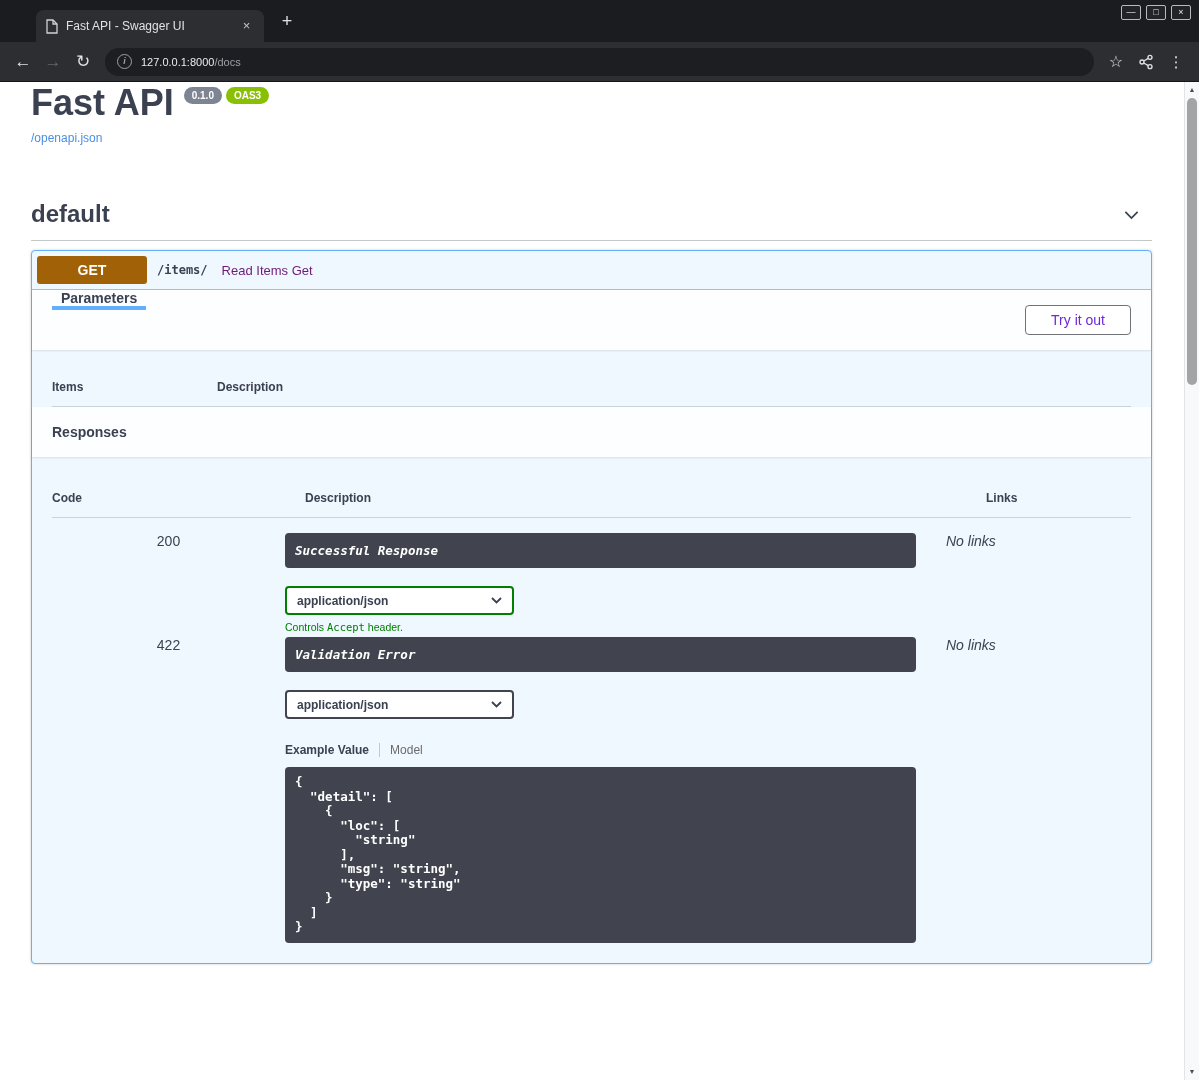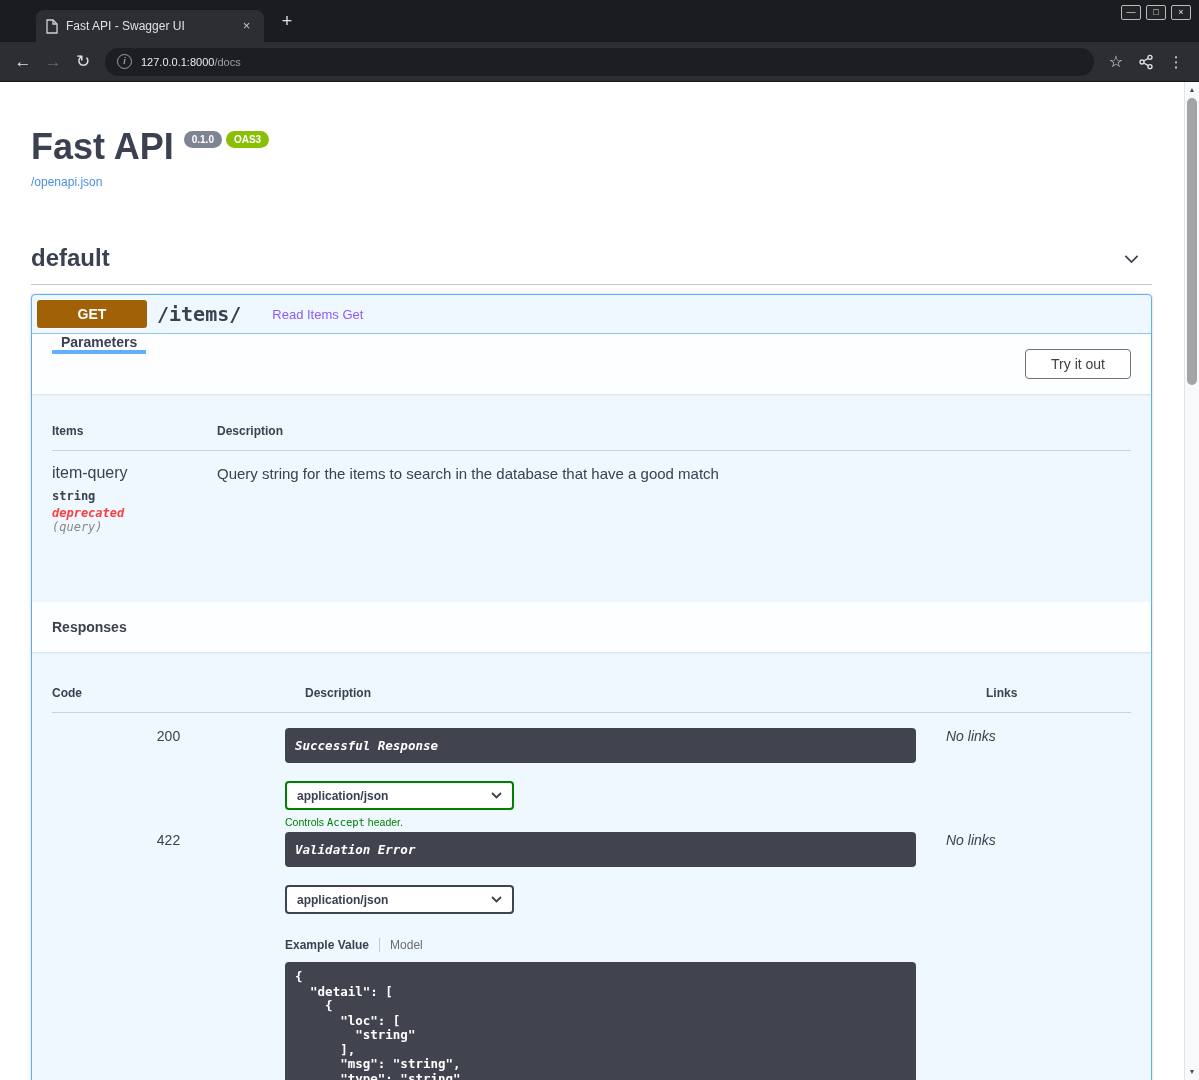--- a/index.html
+++ b/index.html
@@ -36,50 +36,50 @@
   .scrollbar { position:absolute; top:0; right:0; width:15px; height:100%; background:#f8f9fa; border-left:1px solid #e4e4e4; cursor:pointer; }
   .scroll-arrow { position:absolute; left:0; width:14px; height:14px; color:#4d4d4d; font-size:7px;
                   text-align:center; line-height:14px; cursor:pointer; }
   .scroll-up { top:1px; } .scroll-down { bottom:1px; }
   .scroll-thumb { position:absolute; top:16px; left:2px; width:10px; height:287px; background:#a2a4a6; border-radius:5px; cursor:pointer; }
 
   .content { width:1184px; height:100%; overflow:hidden; }
   .swagger { width:1121px; margin-left:31px; color:#3b4151; }
 
   
-  .info { padding-top:44px; }
+  .info { }
   .api-title { font-size:36px; font-weight:700; color:#3b4151; display:flex; align-items:flex-start; line-height:1.15; }
   .badges { display:flex; gap:4px; margin-left:10px; margin-top:5px; }
   .badge { font-size:10px; font-weight:700; color:#fff; border-radius:57px; padding:3px 8px; line-height:1.1; }
   .badge-version { background:#7d8492; }
   .badge-oas { background:#89bf04; }
   .spec-link { display:inline-block; margin-top:8px; font-size:12px; color:#4990e2; text-decoration:none; cursor:pointer; }
 
   
   .tag-row { margin-top:54px; display:flex; align-items:center; justify-content:space-between;
              border-bottom:1px solid rgba(59,65,81,.3); padding-bottom:12px; cursor:pointer; }
   .tag-name { font-size:24px; font-weight:700; color:#3b4151; }
   .tag-chevron { margin-right:10px; display:flex; }
 
   
   .opblock { margin-top:9px; border:1px solid #61affe; border-radius:4px; background:#eff7ff;
              box-shadow:0 0 3px rgba(0,0,0,.19); }
   .op-summary { display:flex; align-items:center; padding:5px; border-bottom:1px solid rgba(97,175,254,.7); cursor:pointer; }
   .method-badge { width:110px; height:28px; background:#a16207; border-radius:3px; color:#fff;
                   font-weight:700; font-size:14px; text-align:center; line-height:28px; }
-  .op-path { margin-left:10px; font-family:"DejaVu Sans Mono", monospace; font-size:20px; font-weight:700; color:#3b4151; }
-  .op-desc { margin-left:31px; font-size:13px; color:#8b5cf6; }
+  .op-path { margin-left:10px; font-family:"DejaVu Sans Mono", monospace; font-size:12px; font-weight:700; color:#3b4151; }
+  .op-desc { margin-left:14px; font-size:13px; color:#701a75; }
 
   .sec-header { background:rgba(255,255,255,.85); box-shadow:0 1px 2px rgba(0,0,0,.1);
                 display:flex; justify-content:space-between; padding:0 20px; }
   .params-header { height:60px; align-items:flex-start; }
   .params-tab { display:flex; align-items:center; font-size:14px; font-weight:700; color:#3b4151;
                 padding:0 9px; border-bottom:4px solid #61affe; }
   .try-btn { align-self:center; padding:0 25px; height:30px; background:#fff; border:1px solid #6f7377;
-             border-radius:4px; font-size:14px; color:#404040; font-family:inherit; cursor:pointer; }
+             border-radius:4px; font-size:14px; color:#6d28d9; font-family:inherit; cursor:pointer; }
 
   .params-body { padding:20px 20px 0; }
   .p-thead { display:flex; font-size:12px; font-weight:700; color:#3b4151; padding-top:10px; padding-bottom:12px;
              border-bottom:1px solid rgba(59,65,81,.2); }
   .col-name { width:165px; }
   .col-desc { flex:1; }
   .p-row { display:flex; padding:13px 0 68px; }
   .param-cell { width:165px; }
   .param-name { font-size:16px; color:#3b4151; }
   .param-type { margin-top:7px; font-family:"DejaVu Sans Mono", monospace; font-size:12px; font-weight:700; color:#3b4151; }
@@ -197,29 +197,20 @@
 
         <div class="sec-header params-header">
           <div class="params-tab">Parameters</div>
           <button class="try-btn">Try it out</button>
         </div>
 
         <div class="params-body">
           <div class="p-thead">
             <div class="col-name">Items</div>
             <div class="col-desc">Description</div>
-          </div>
-          <div class="p-row">
-            <div class="param-cell">
-              <div class="param-name">item-query</div>
-              <div class="param-type">string</div>
-              <div class="param-dep">deprecated</div>
-              <div class="param-loc">(query)</div>
-            </div>
-            <div class="param-desc">Query string for the items to search in the database that have a good match</div>
           </div>
         </div>
 
         <div class="sec-header responses-header">
           <div class="resp-title">Responses</div>
         </div>
 
         <div class="resp-body">
           <div class="r-thead">
             <div class="col-code">Code</div>

